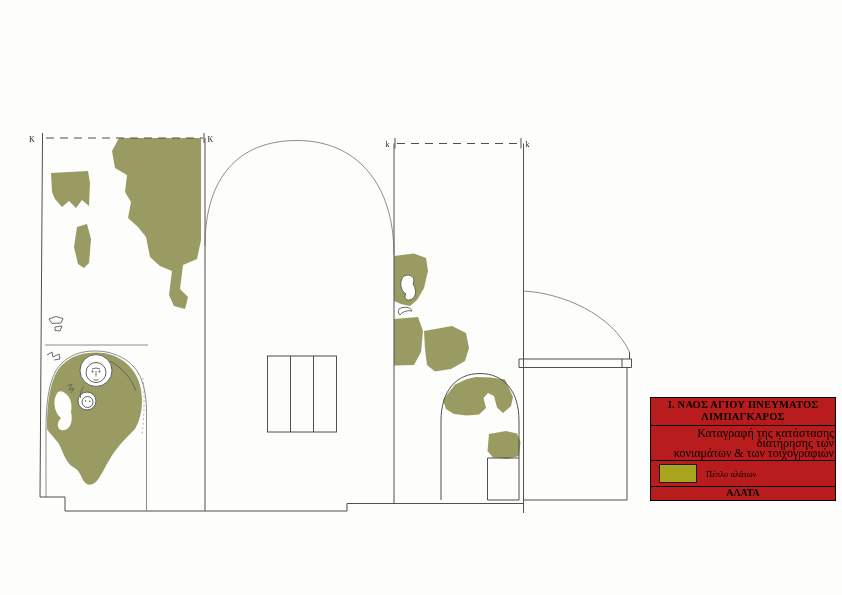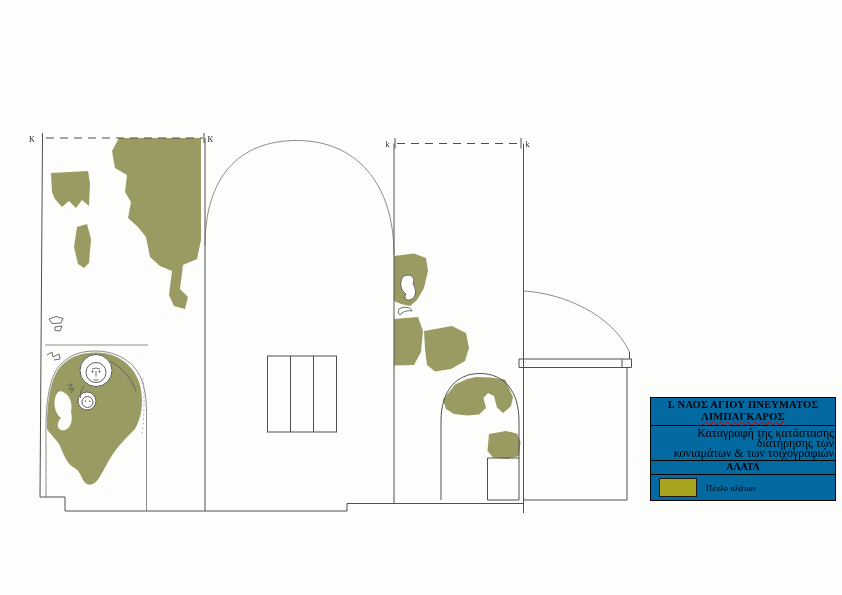--- a/index.html
+++ b/index.html
@@ -22,21 +22,21 @@
   .white-patch { fill:#ffffff; stroke:#5a5a5a; stroke-width:0.9; }
   .outline-only { fill:none; stroke:#5a5a5a; stroke-width:0.9; }
   .fresco-fill { fill:#ffffff; stroke:#5f5f5f; stroke-width:1; }
   .fresco-line { fill:none; stroke:#5f5f5f; stroke-width:0.9; }
   .fresco-dot  { fill:#4f4f4f; stroke:none; }
   .marker-text { font:8px "Liberation Serif", serif; fill:#222; }
 
   
   .title-block {
     position:absolute; left:650px; top:397px; width:186px;
-    border:1.6px solid #000; background:#0369a1;
+    border:1.6px solid #000; background:#b91c1c;
     box-sizing:border-box;
   }
   .tb-row { box-sizing:border-box; }
   .tb-row + .tb-row { border-top:1.2px solid #000; }
   .tb-title { text-align:center; font-weight:bold; font-size:10.5px; line-height:12px; padding:1px 0 2px 0; letter-spacing:0.2px; }
   .tb-title .misspelled {
     text-decoration: underline wavy var(--spellcheck-underline,#d40000);
     text-decoration-thickness: 1px;
     text-underline-offset: 1px;
     font-family: Liberation Serif, serif;
@@ -152,20 +152,20 @@
   
   <div class="title-block">
     <div class="tb-row tb-title">
       <div>Ι. ΝΑΟΣ ΑΓΙΟΥ ΠΝΕΥΜΑΤΟΣ</div>
       <div class="misspelled">ΛΙΜΠΑΓΚΑΡΟΣ</div>
     </div>
     <div class="tb-row tb-desc">
       <div>Καταγραφή της κατάστασης διατήρησης των</div>
       <div>κονιαμάτων &amp; των τοιχογραφιών</div>
     </div>
-    <div class="tb-row tb-section">ΑΛΑΤΑ</div>
     <div class="tb-row tb-legend">
       <span class="swatch"></span>
       <span class="legend-label">Πέπλο αλάτων</span>
     </div>
+    <div class="tb-row tb-section">ΑΛΑΤΑ</div>
   </div>
 
 </div>
 
 </body></html>

